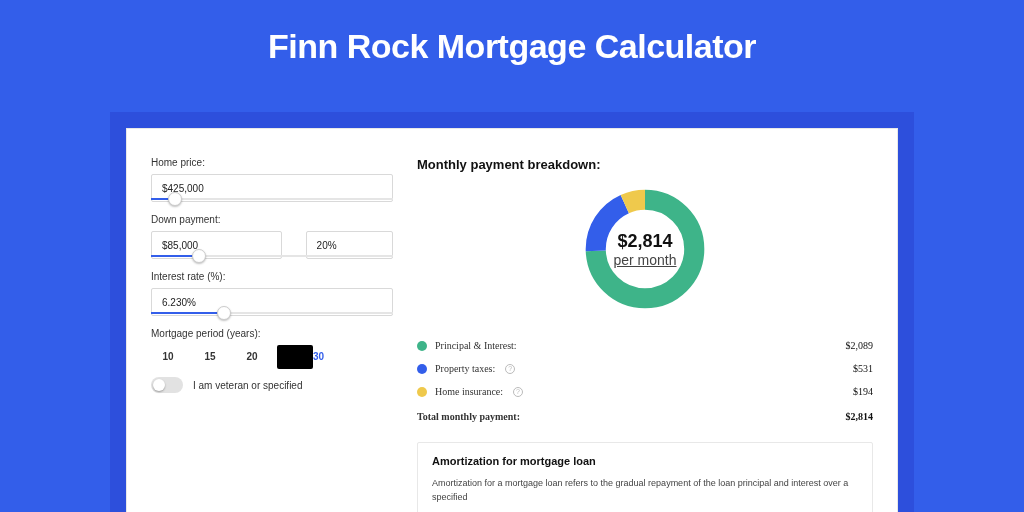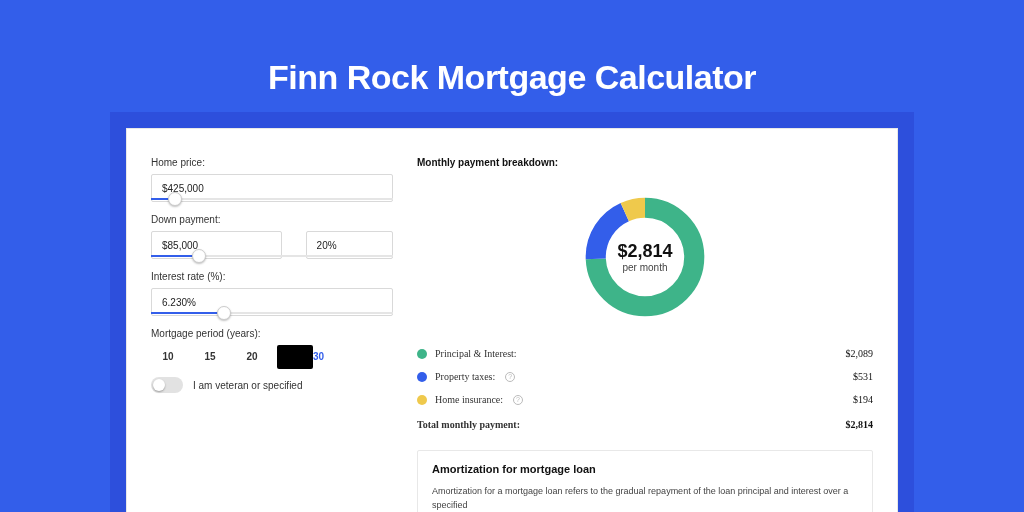--- a/index.html
+++ b/index.html
@@ -13,21 +13,21 @@
   position: absolute;
   top: 0; left: 0; right: 0;
   height: 128px;
   background: #335eea;
 }
 .main-title {
   color: #fff;
   font-size: 34px;
   font-weight: 700;
   text-align: center;
-  padding-top: 58px;
+  padding-top: 27px;
   letter-spacing: -0.5px;
 }
 .card {
   position: absolute;
   top: 128px;
   left: 126px;
   width: 772px;
   height: 400px;
   background: #fff;
   display: flex;
@@ -99,30 +99,30 @@
 .toggle {
   width: 32px; height: 16px; border-radius: 8px;
   background: #e2e2e2; position: relative; cursor: pointer;
 }
 .toggle-knob {
   position: absolute; left: 2px; top: 2px;
   width: 12px; height: 12px; border-radius: 50%; background: #fff;
   box-shadow: 0 1px 2px rgba(0,0,0,.3);
 }
 .toggle-label { font-size: 10px; color: #333; }
-.section-title { font-size: 10px; font-weight: 700; color: #111; margin-bottom: 24px; }
+.section-title { font-size: 13px; font-weight: 700; color: #111; margin-bottom: 12px; }
 .donut-wrap { display: flex; justify-content: center; margin-bottom: 20px; }
 .donut { position: relative; width: 130px; height: 130px; }
 .donut svg { width: 130px; height: 130px; transform: rotate(-90deg); }
 .donut-center {
   position: absolute; inset: 0; display: flex; flex-direction: column;
   align-items: center; justify-content: center;
 }
 .donut-amount { font-size: 18px; font-weight: 700; color: #111; }
-.donut-sub { font-size: 10px; color: #444; }
+.donut-sub { font-size: 14px; color: #444; text-decoration: underline; }
 .legend-row { display: flex; align-items: center; justify-content: space-between; padding: 6px 0; }
 .legend-left { display: flex; align-items: center; gap: 8px; }
 .legend-dot { width: 10px; height: 10px; border-radius: 50%; }
 .legend-label { font-size: 10px; color: #333; font-family: Liberation Serif, serif; }
 .legend-value { font-size: 10px; color: #111; font-family: Liberation Serif, serif; }
 .legend-info {
   width: 10px; height: 10px; border-radius: 50%;
   border: 1px solid #bbb; font-size: 7px; color: #bbb;
   display: inline-flex; align-items: center; justify-content: center;
   margin-left: 2px;

